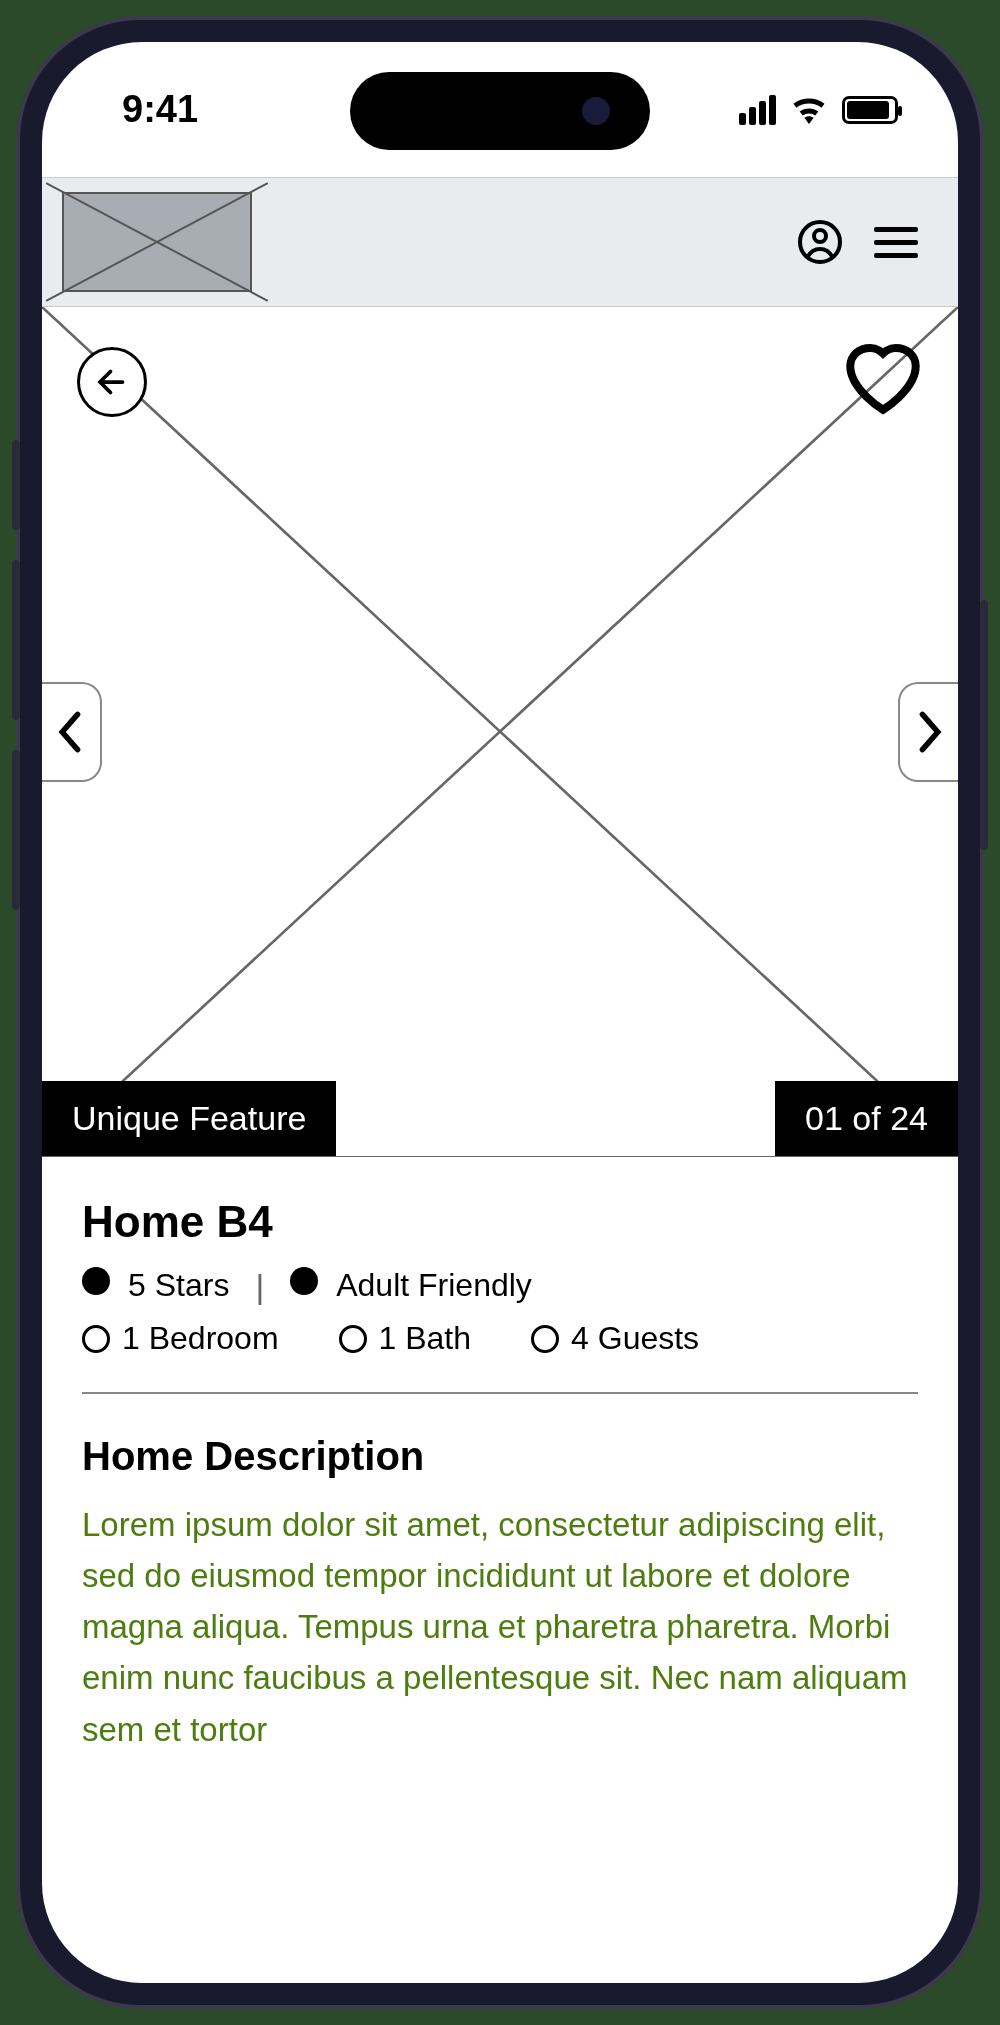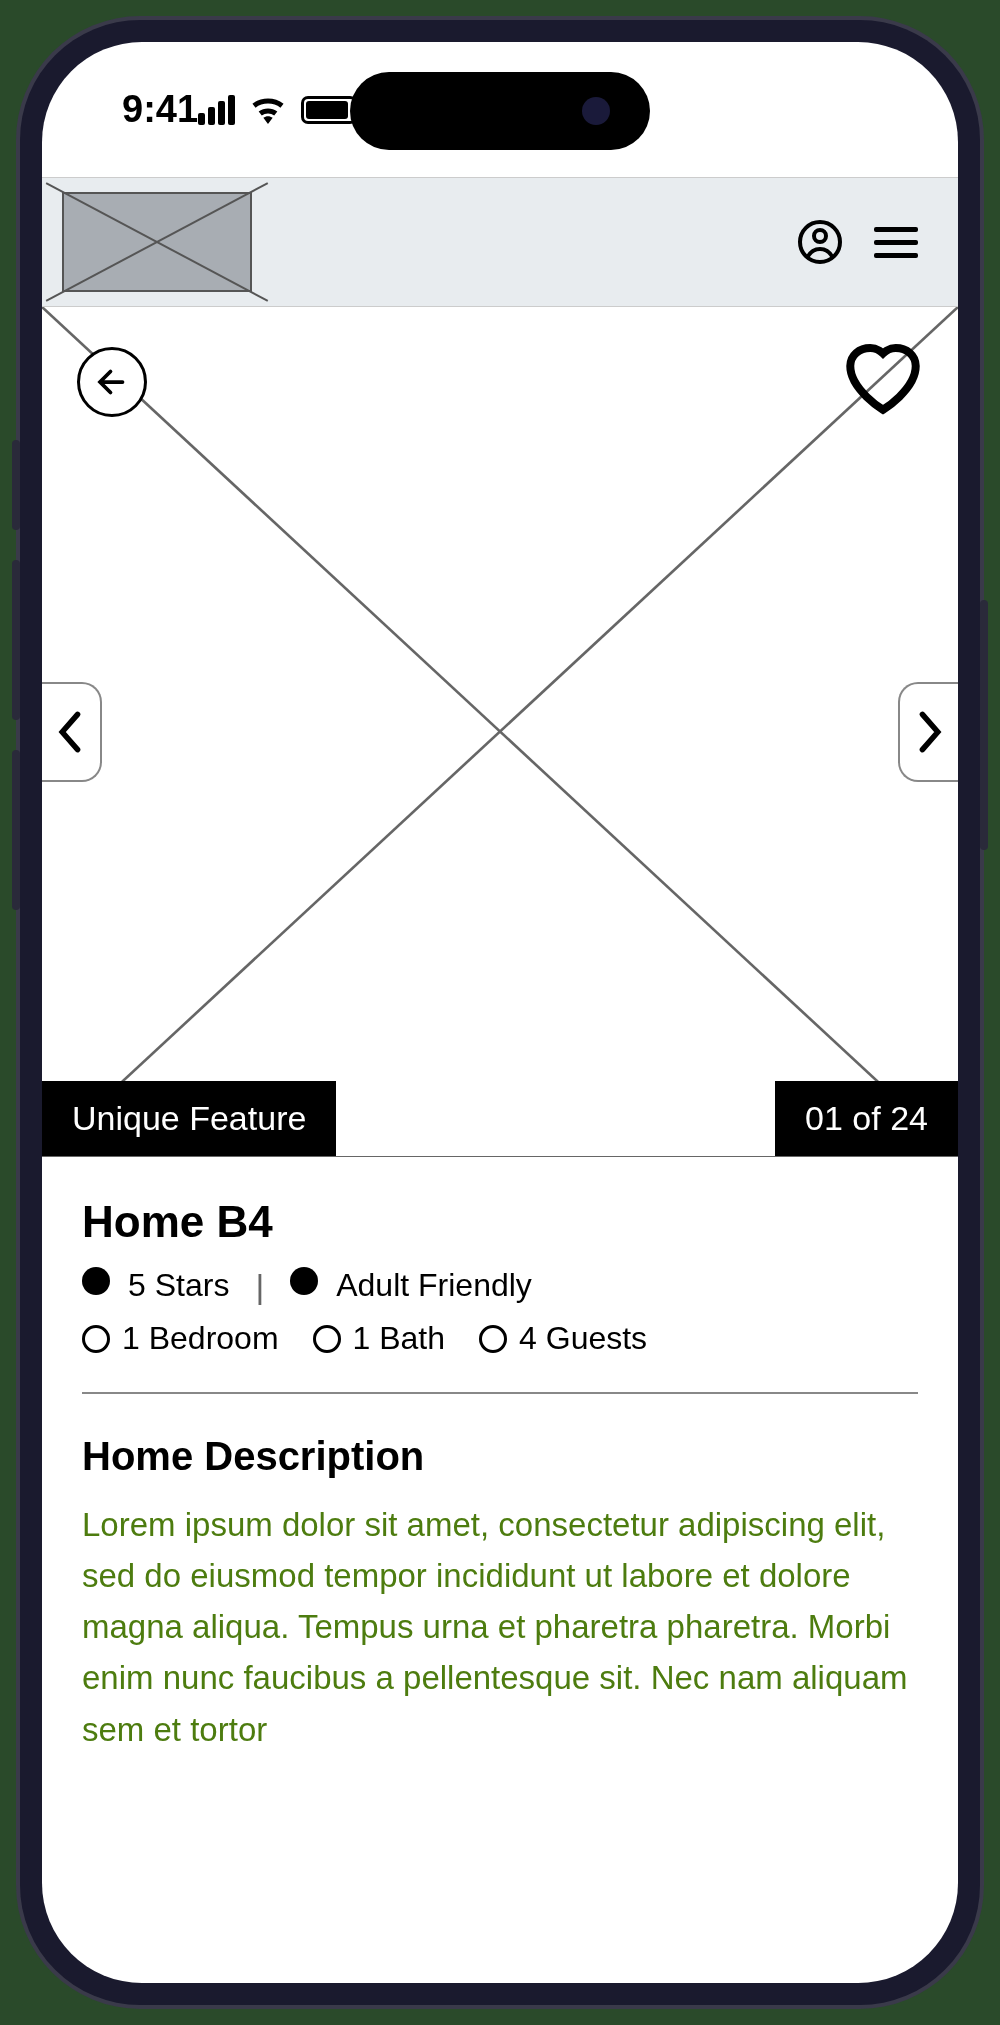--- a/index.html
+++ b/index.html
@@ -39,21 +39,21 @@
     background: #000;
     border-radius: 60px;
     z-index: 50;
   }
   .notch::after{
     content:""; position:absolute; right:40px; top:50%; transform:translateY(-50%);
     width:28px; height:28px; border-radius:50%; background:#1a1a3a;
   }
   .status-bar {
     height: 135px;
-    display:flex; align-items:center; justify-content:flex-start;
+    display:flex; align-items:center; justify-content:space-between;
     padding: 0 60px 0 80px;
     font-weight:700; font-size:38px;
   }
   .status-icons{ display:flex; gap:14px; align-items:center;}
   .bars{ display:flex; align-items:flex-end; gap:3px;}
   .bars span{ width:7px; background:#000; border-radius:2px;}
   .bars span:nth-child(1){height:12px;} .bars span:nth-child(2){height:18px;}
   .bars span:nth-child(3){height:24px;} .bars span:nth-child(4){height:30px;}
   .battery{ width:56px; height:28px; border:3px solid #000; border-radius:7px; position:relative;}
   .battery::after{content:"";position:absolute;right:-7px;top:7px;width:4px;height:10px;background:#000;border-radius:2px;}
@@ -103,21 +103,21 @@
   .carousel-next{right:0;border-right:none;border-radius:20px 0 0 20px;}
   .badge{position:absolute;bottom:0;background:#000;color:#fff;font-size:34px;padding:18px 30px;text-align:right;}
   .badge-left{left:0;}
   .badge-right{right:0;}
 
   .content{padding:40px 40px 0;}
   .title{font-size:44px;font-weight:800;margin-bottom:20px;}
   .tags{display:flex;align-items:flex-start;gap:18px;font-size:32px;margin-bottom:14px;}
   .dot-filled{width:28px;height:28px;background:#000;border-radius:50%;}
   .divider-v{color:#666;font-size:34px;margin:0 8px;}
-  .specs{display:flex;gap:34px;font-size:32px;margin-bottom:35px;align-items:center;}
+  .specs{display:flex;gap:60px;font-size:32px;margin-bottom:35px;align-items:center;}
   .spec{display:flex;align-items:center;gap:12px;}
   .dot-open{width:28px;height:28px;border:3px solid #000;border-radius:50%;}
   hr{border:none;border-top:2px solid #888;margin-bottom:40px;}
   .section-h{font-size:40px;font-weight:800;margin-bottom:20px;}
   .body-text{font-size:33px;line-height:1.55;color:#4d7c0f;}
 </style>
 </head>
 <body>
 
 <div class="phone-frame">

